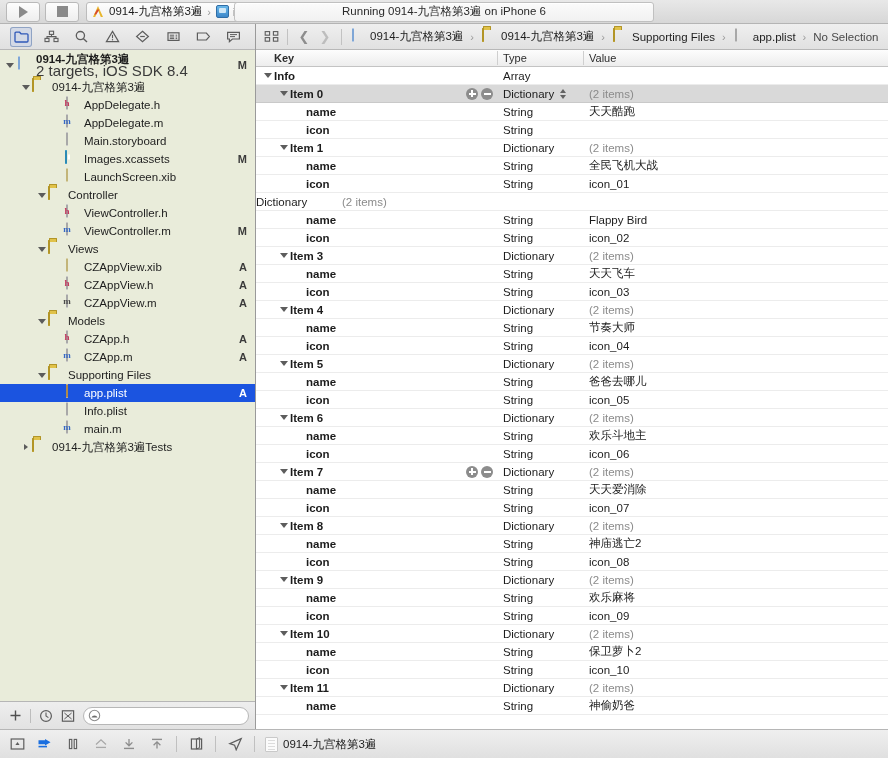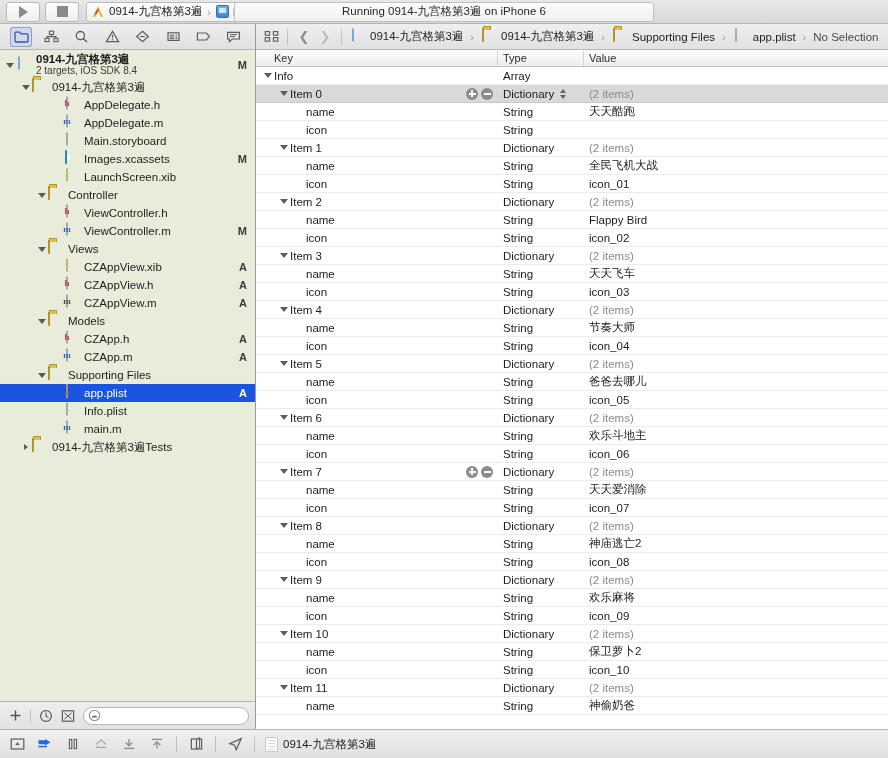--- a/index.html
+++ b/index.html
@@ -116,21 +116,21 @@
   }
   .disc.open .tri {
     border-left: 4px solid transparent;
     border-right: 4px solid transparent;
     border-top: 5px solid #5b5b5b;
     border-bottom: 0;
   }
   .ficon { width: 16px; min-width: 16px; height: 16px; margin-right: 4px; position: relative; }
   .row-label { font-size: 11.5px; color: #1d1d1d; }
   .row-label.bold { font-weight: bold; }
-  .proj-sub { font-size: 10px; color: #3a3a3a; }
+  .proj-sub { font-size: 15px; color: #3a3a3a; }
   .status-m { margin-left: auto; font-size: 11px; font-weight: bold; color: #3b3b3b; padding-left: 6px; }
 
   
   .folder {
     width: 15px; height: 12px; margin-top: 2px;
     background: #e0c24a; border: 1px solid #b29527; border-radius: 1px 2px 2px 2px;
     position: relative;
   }
   .folder::before {
     content:""; position:absolute; top:-3px; left:0; width:6px; height:3px;
@@ -223,21 +223,21 @@
   .crumb-sep { color:#9a9a9a; font-size:11px; margin:0 3px; }
 
   
   .plist-head {
     height: 17px; min-height: 17px;
     background: linear-gradient(to bottom,#fdfdfd,#ededed);
     border-bottom: 1px solid #c3c3c3;
     display: flex; align-items: center;
     font-size: 11px; color: #2c2c2c;
   }
-  .col-key { width: 247px; min-width:247px; padding-left: 18px; position:relative; }
+  .col-key { width: 247px; min-width:247px; padding-left: 18px; position:relative;font-weight:bold; }
   .col-type { width: 86px; min-width:86px; position:relative; }
   .col-val { flex:1; position:relative; }
   .plist-head .col-type::before, .plist-head .col-val::before {
     content:""; position:absolute; left:-6px; top:-1px; bottom:-1px; width:1px; background:#cfcfcf;
   }
 
   .plist-body { flex:1; overflow:hidden; }
   .prow {
     height: 18px; display:flex; align-items:center;
     border-bottom: 1px solid #ececec;
@@ -715,27 +715,20 @@
               <span style="display:inline-block;width:38px"></span>
               <span class="kdisc"></span>
               <span class="ktext">icon</span>
             </div>
             <div class="col-type">
               <span class="type-cell">String</span>
             </div>
             <div class="col-val"><span class="">icon_01</span></div>
           </div>
           <div class="prow">
-            <div class="col-key">
-              <span style="display:inline-block;width:22px"></span>
-              <span class="kdisc">
-                <span class="ktri"></span>
-              </span>
-              <span class="ktext">Item 2</span>
-            </div>
             <div class="col-type">
               <span class="type-cell">Dictionary</span>
             </div>
             <div class="col-val"><span class="val-muted">(2 items)</span></div>
           </div>
           <div class="prow">
             <div class="col-key">
               <span style="display:inline-block;width:38px"></span>
               <span class="kdisc"></span>
               <span class="ktext">name</span>

